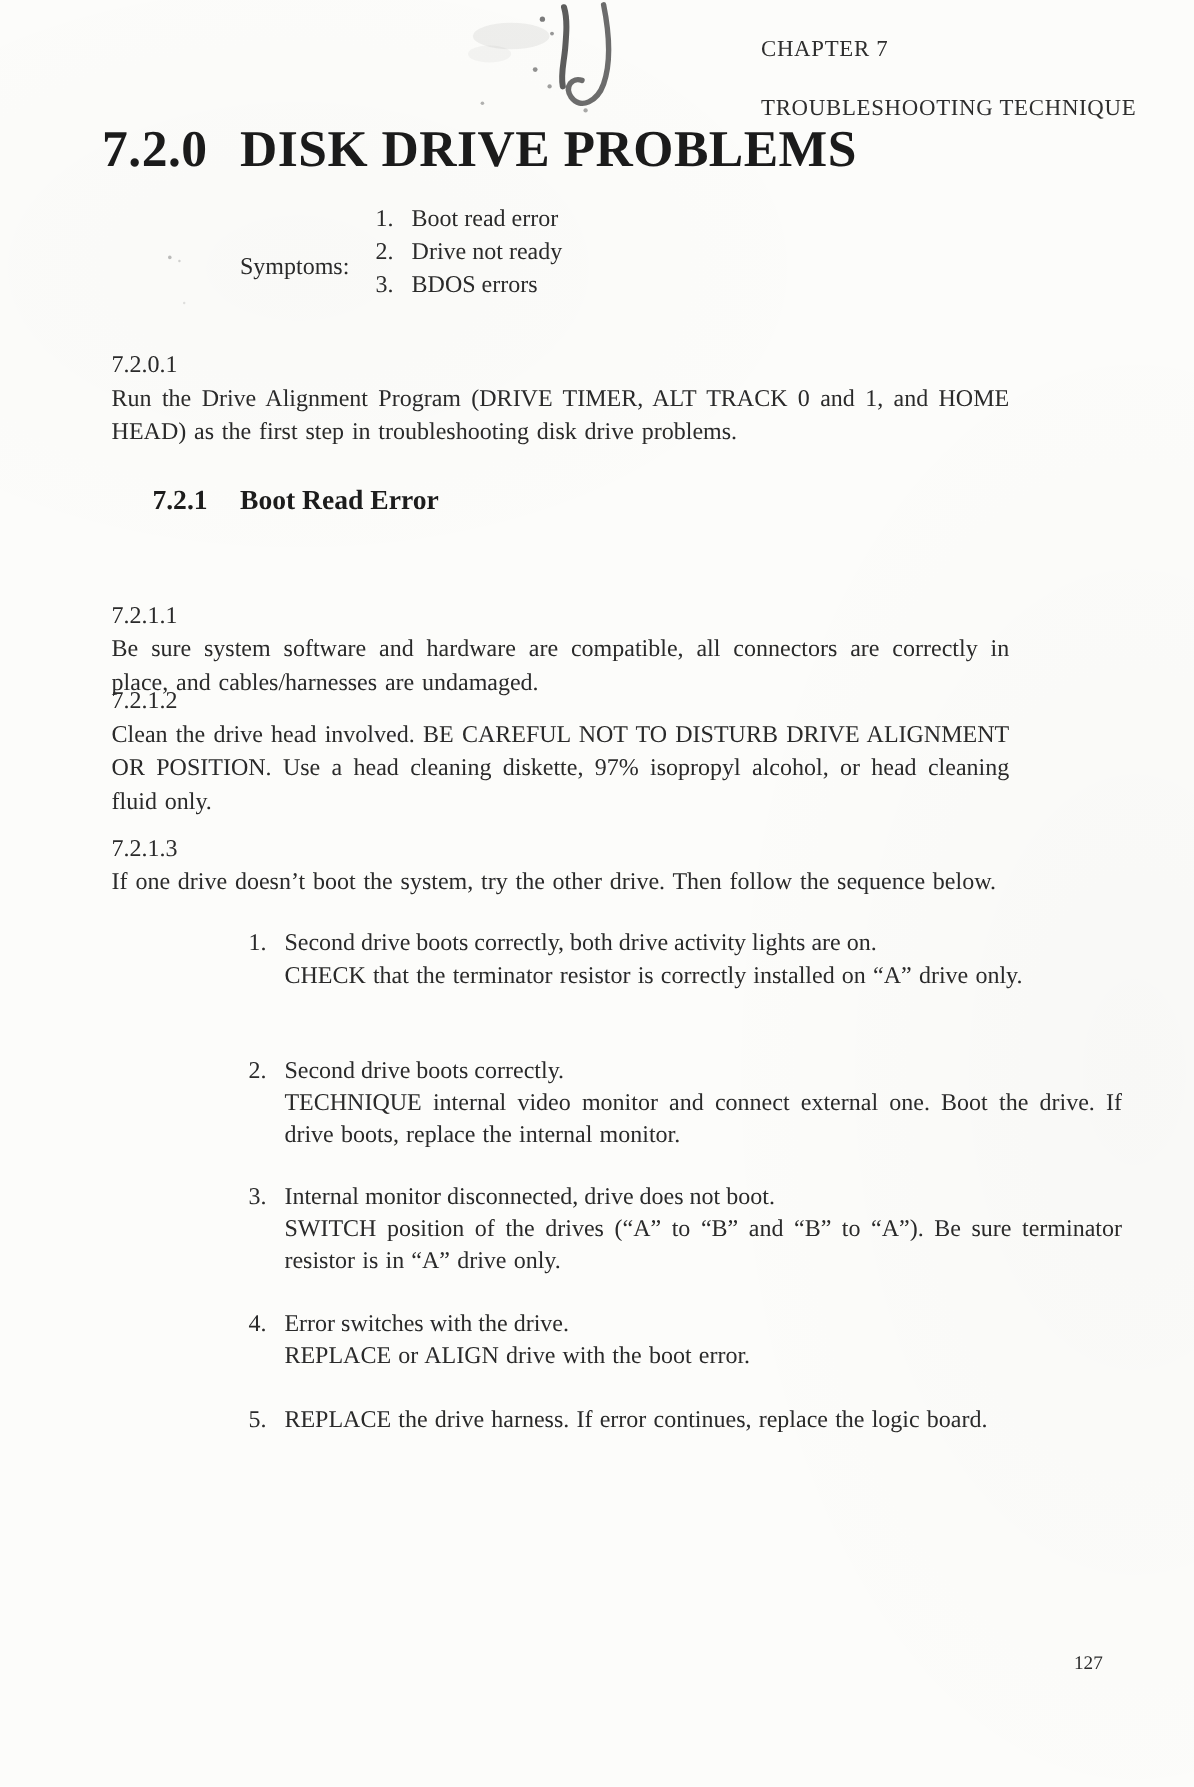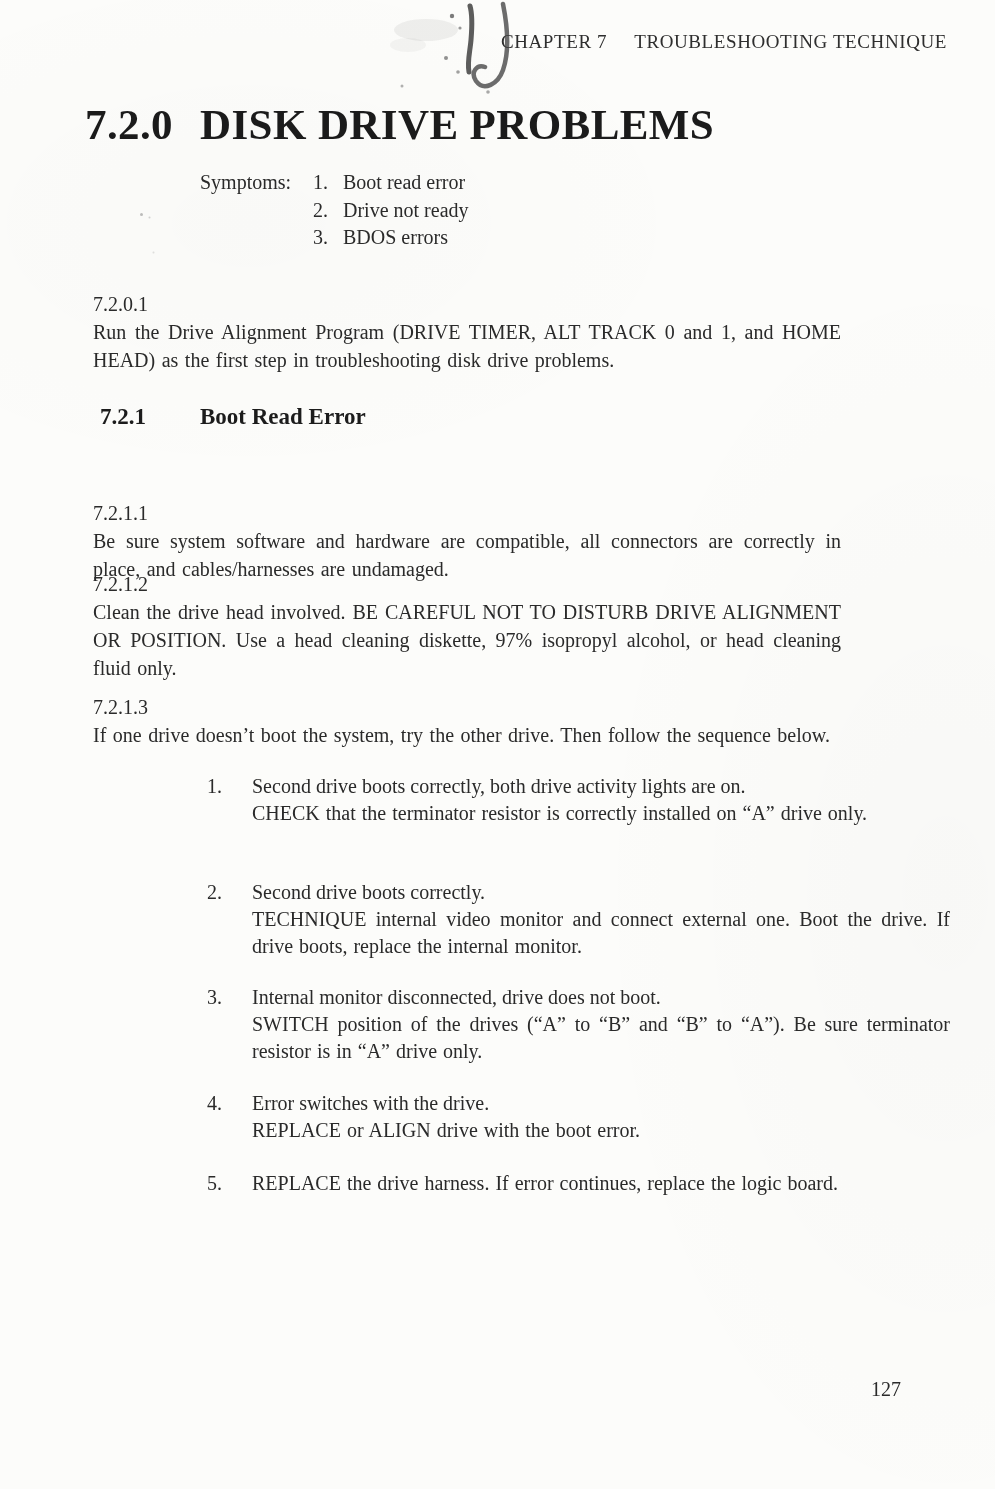--- a/index.html
+++ b/index.html
@@ -12,64 +12,65 @@
       #fcfcfa;
     font-family:"Liberation Serif","DejaVu Serif",serif;
     color:#262626;
     overflow:hidden;
   }
   .header {
     position:absolute; top:31px; right:48px;
     display:flex; gap:27px;
     font-size:19px; letter-spacing:0.6px; color:#2e2e2e;
     white-space:nowrap;
+    flex-direction:column;
   }
   .smudge { position:absolute; top:0; left:388px; }
   .doc-title {
     position:absolute; top:100px; left:85px;
     display:flex; font-weight:700; font-size:43px;
     letter-spacing:0.4px; color:#1b1b1b; white-space:nowrap;
   }
   .doc-title .num { width:115px; flex-shrink:0; }
   .symptoms {
     position:absolute; top:169px; left:200px;
     display:flex; font-size:20px; line-height:27.5px; color:#2a2a2a;
   }
-  .symptoms .label { width:113px; flex-shrink:0; }
+  .symptoms .label { width:113px; flex-shrink:0;margin-top:40px; }
   .symptom-row { display:flex; }
   .symptom-row .num { width:24px; flex-shrink:0; }
   .symptom-row .txt { margin-left:6px; }
   .sec {
     position:absolute; left:93px;
     display:flex; font-size:20px; line-height:28px; color:#2a2a2a;flex-direction:column;
   }
   .sec .num { width:107px; flex-shrink:0; }
   .sec .body { width:748px; text-align:justify; word-spacing:1.5px; }
   .sec-7201 { top:290px; }
   .sec-7211 { top:479px;margin-top:20px; }
   .sec-7212 { top:570px; }
   .sec-7213 { top:693px; }
   .subheading {
     position:absolute; top:404px; left:100px;
     display:flex; font-weight:700; font-size:23px; color:#1c1c1c;
   }
-  .subheading .num { width:100px; flex-shrink:0; }
+  .subheading .num { width:100px; flex-shrink:0;text-align:center; }
   .step {
     position:absolute; left:207px;
     display:flex; font-size:20px; line-height:27px; color:#2a2a2a;
   }
   .step .num { width:24px; flex-shrink:0; }
-  .step .body { width:698px; margin-left:21px; }
+  .step .body { width:698px; margin-left:6px; }
   .step .action { text-align:justify; word-spacing:1px; }
   .step-1 { top:773px; }
   .step-2 { top:879px; }
   .step-3 { top:984px; }
   .step-4 { top:1090px; }
   .step-5 { top:1170px; }
-  .page-number { position:absolute; top:1378px; left:871px; font-size:20px; color:#2a2a2a; }
+  .page-number { position:absolute; top:1378px; left:895px; font-size:16px; color:#2a2a2a; }
   .margin-artifact {
     position:absolute; top:213px; left:140px;
     width:3px; height:3px; border-radius:50%;
     background:rgba(110,110,110,0.45);
     box-shadow:8px 3px 0 -0.5px rgba(130,130,130,0.35), 12px 38px 0 -0.5px rgba(140,140,140,0.25);
   }
 </style>
 </head>
 <body>
 

